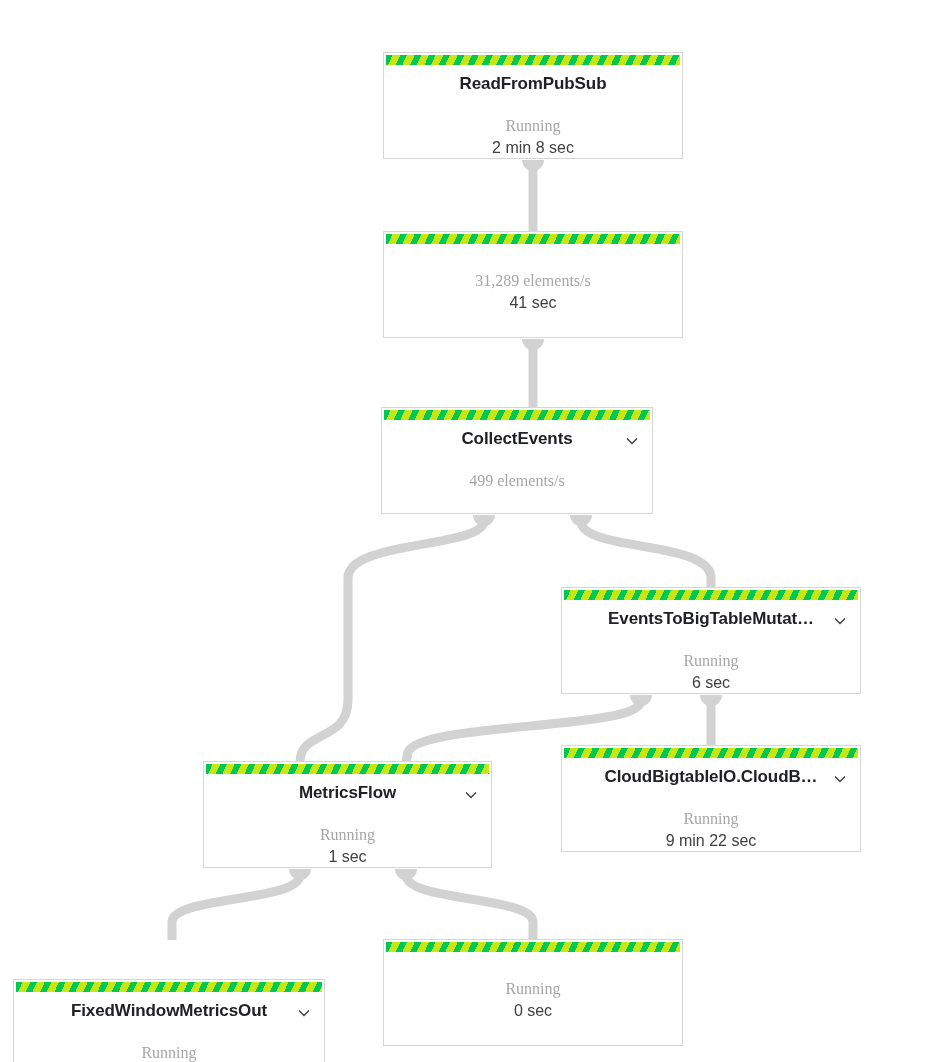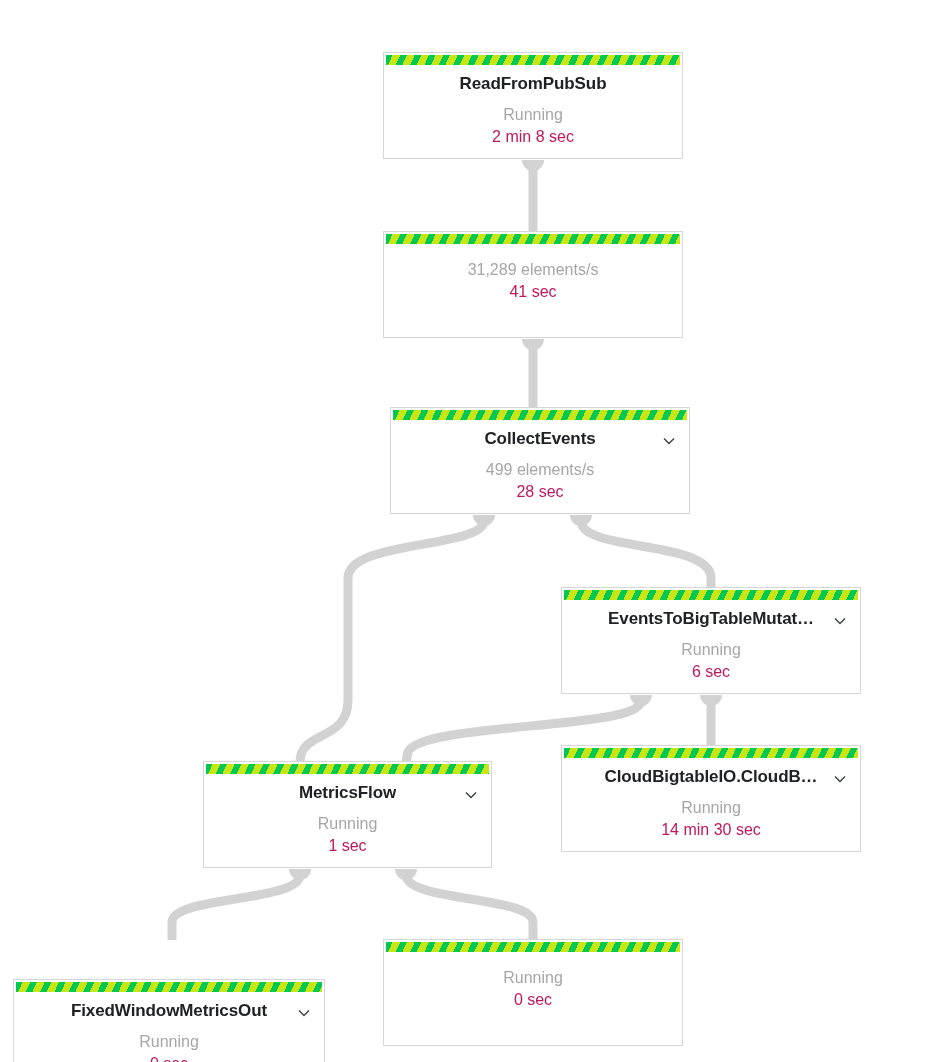--- a/index.html
+++ b/index.html
@@ -81,26 +81,27 @@
     top: 50%;
     transform: translateY(-50%);
     width: 16px;
     height: 16px;
     cursor: pointer;
   }
   .chev svg { display: block; }
   .node-sub {
     font-size: 16px;
     color: #a6a6a6;
-    margin-top: 8px;
+    margin-top: 19px;
     white-space: nowrap;
+    font-family: Liberation Serif, serif;
   }
   .node-time {
     font-size: 16px;
-    color: #be185d;
+    color: #404040;
     margin-top: 4px;
     white-space: nowrap;
   }
 </style>
 </head>
 <body>
 
 <div id="graph">
 
   <svg id="edge-layer" viewBox="0 0 932 1062" width="932" height="1062" xmlns="http://www.w3.org/2000/svg">
@@ -153,35 +154,34 @@
   <div class="node" style="left:383px; top:232px; width:300px; height:106px;">
     <div class="node-status-wrap">
       <div class="node-status-bar"></div>
     </div>
     <div class="node-body">
       <div class="node-sub">31,289 elements/s</div>
       <div class="node-time">41 sec</div>
     </div>
   </div>
 
-  <div class="node" style="left:390px; top:408px; width:300px; height:106px;">
+  <div class="node" style="left:381px; top:408px; width:272px; height:106px;">
     <div class="node-status-wrap">
       <div class="node-status-bar"></div>
     </div>
     <div class="node-body">
       <div class="node-title-row">
         <span class="node-title">CollectEvents</span>
         <span class="chev">
           <svg viewBox="0 0 16 16" width="16" height="16">
               <path d="M3 5.5 L8 10.5 L13 5.5" fill="none" stroke="#3c4043" stroke-width="1.4"></path>
             </svg>
         </span>
       </div>
       <div class="node-sub">499 elements/s</div>
-      <div class="node-time">28 sec</div>
     </div>
   </div>
 
   <div class="node" style="left:561px; top:588px; width:300px; height:106px;">
     <div class="node-status-wrap">
       <div class="node-status-bar"></div>
     </div>
     <div class="node-body">
       <div class="node-title-row">
         <span class="node-title">EventsToBigTableMutat…</span>
@@ -221,21 +221,21 @@
     <div class="node-body">
       <div class="node-title-row">
         <span class="node-title">CloudBigtableIO.CloudB…</span>
         <span class="chev">
           <svg viewBox="0 0 16 16" width="16" height="16">
               <path d="M3 5.5 L8 10.5 L13 5.5" fill="none" stroke="#3c4043" stroke-width="1.4"></path>
             </svg>
         </span>
       </div>
       <div class="node-sub">Running</div>
-      <div class="node-time">14 min 30 sec</div>
+      <div class="node-time">9 min 22 sec</div>
     </div>
   </div>
 
   <div class="node" style="left:13px; top:980px; width:312px; height:106px;">
     <div class="node-status-wrap">
       <div class="node-status-bar"></div>
     </div>
     <div class="node-body">
       <div class="node-title-row">
         <span class="node-title">FixedWindowMetricsOut</span>

